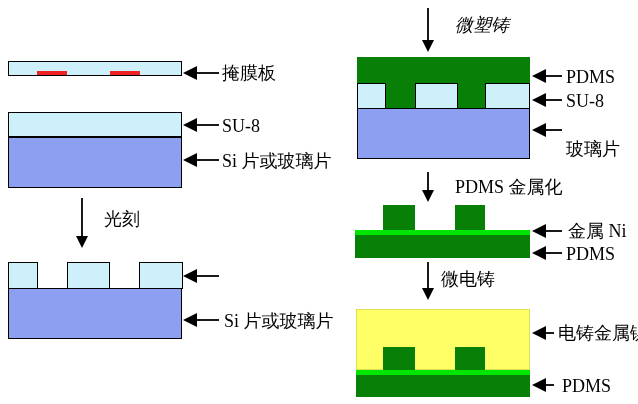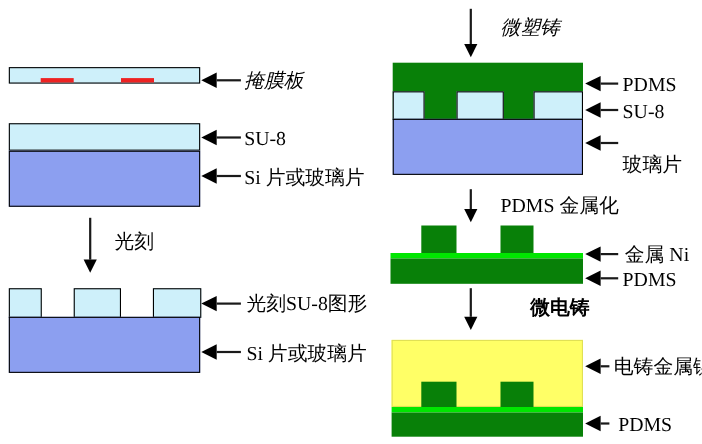--- a/index.html
+++ b/index.html
@@ -29,21 +29,21 @@
 <div class="stage">
 
   <div class="layer cyan b" style="left:8px;top:61px;width:174px;height:15px;">
     <div class="layer red" style="left:28px;top:9px;width:30px;height:4px;"></div>
     <div class="layer red" style="left:101px;top:9px;width:30px;height:4px;"></div>
   </div>
   <div class="harrow" style="left:183px;top:66px;">
     <div class="tri-left"></div>
     <div class="hline"></div>
   </div>
-  <div class="lbl" style="left:222px;top:63px;font-style:italic;">掩膜板</div>
+  <div class="lbl" style="left:222px;top:63px;">掩膜板</div>
 
   <div class="layer cyan b" style="left:8px;top:112px;width:174px;height:25px;"></div>
   <div class="layer blue b" style="left:8px;top:137px;width:174px;height:51px;"></div>
   <div class="harrow" style="left:183px;top:118px;">
     <div class="tri-left"></div>
     <div class="hline"></div>
   </div>
   <div class="lbl" style="left:222px;top:116px;">SU-8</div>
   <div class="harrow" style="left:183px;top:153px;">
     <div class="tri-left"></div>
@@ -58,21 +58,20 @@
   <div class="lbl" style="left:104px;top:209px;">光刻</div>
 
   <div class="layer cyan b" style="left:8px;top:262px;width:30px;height:27px;"></div>
   <div class="layer cyan b" style="left:67px;top:262px;width:43px;height:27px;"></div>
   <div class="layer cyan b" style="left:139px;top:262px;width:44px;height:27px;"></div>
   <div class="layer blue b" style="left:8px;top:288px;width:174px;height:51px;"></div>
   <div class="harrow" style="left:183px;top:269px;">
     <div class="tri-left"></div>
     <div class="hline"></div>
   </div>
-  <div class="lbl" style="left:224px;top:266px;">光刻SU-8图形</div>
   <div class="harrow" style="left:183px;top:313px;">
     <div class="tri-left"></div>
     <div class="hline"></div>
   </div>
   <div class="lbl" style="left:224px;top:311px;">Si 片或玻璃片</div>
 
   <div class="varrow" style="left:422px;top:8px;">
     <div class="vline" style="height:32px;"></div>
     <div class="tri-down"></div>
   </div>
@@ -117,21 +116,21 @@
   <div class="harrow" style="left:532px;top:246px;">
     <div class="tri-left"></div>
     <div class="hline mid"></div>
   </div>
   <div class="lbl" style="left:566px;top:244px;">PDMS</div>
 
   <div class="varrow" style="left:422px;top:262px;">
     <div class="vline" style="height:26px;"></div>
     <div class="tri-down"></div>
   </div>
-  <div class="lbl" style="left:482px;top:269px;font-weight:bold;">微电铸</div>
+  <div class="lbl" style="left:441px;top:269px;">微电铸</div>
 
   <div class="layer yellow" style="left:356px;top:309px;width:174px;height:61px;"></div>
   <div class="layer green" style="left:383px;top:347px;width:32px;height:23px;"></div>
   <div class="layer green" style="left:455px;top:347px;width:30px;height:23px;"></div>
   <div class="layer bgreen" style="left:356px;top:370px;width:174px;height:5px;"></div>
   <div class="layer green" style="left:356px;top:375px;width:174px;height:22px;"></div>
   <div class="harrow" style="left:532px;top:326px;">
     <div class="tri-left"></div>
     <div class="hline short"></div>
   </div>

